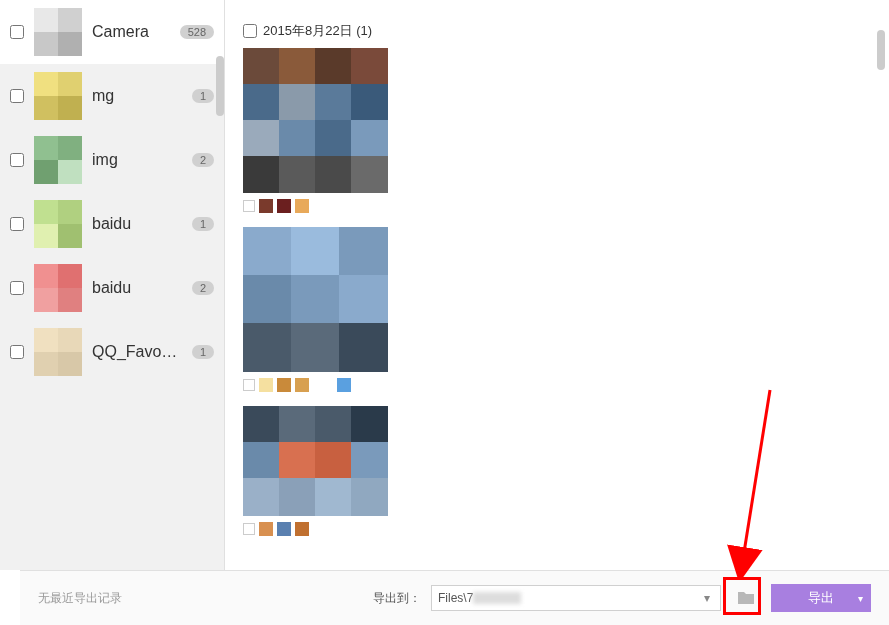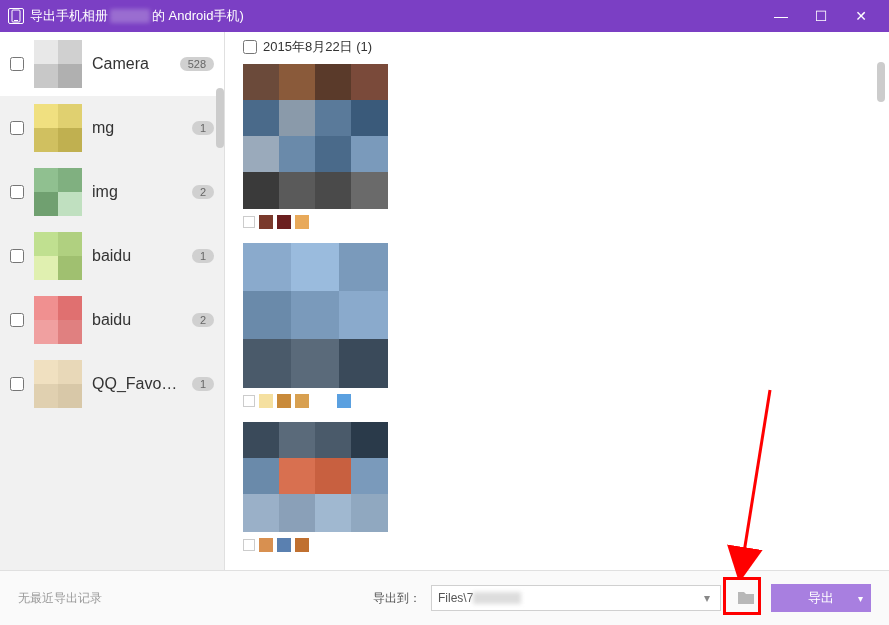--- a/index.html
+++ b/index.html
@@ -16,69 +16,51 @@
 .sidebar { width: 225px; background: #f1f1f1; display: flex; flex-direction: column; border-right: 1px solid #e0e0e0; }
 .sidebar-header { padding: 8px 10px; font-size: 13px; color: #333; background: #f8f8f8; }
 .album-list { flex: 1; overflow-y: auto; position: relative; }
 .album-item { display: flex; align-items: center; padding: 8px 10px; gap: 10px; cursor: pointer; }
 .album-item.selected { background: #fff; }
 .album-item input[type=checkbox] { width: 14px; height: 14px; }
 .album-thumb { width: 48px; height: 48px; background: #ddd; position: relative; overflow: hidden; }
 .album-name { flex: 1; color: #333; font-size: 16px; overflow: hidden; text-overflow: ellipsis; white-space: nowrap; }
 .album-count { background: #d0d0d0; color: #666; border-radius: 10px; padding: 1px 8px; font-size: 11px; min-width: 22px; text-align: center; }
 .main { flex: 1; display: flex; flex-direction: column; background: #fff; position: relative; }
-.main-content { flex: 1; overflow-y: auto; padding: 6px 18px; }
+.main-content { flex: 1; overflow-y: auto; padding: 22px 18px; }
 .date-header { display: flex; align-items: center; gap: 6px; margin-bottom: 8px; font-size: 13px; color: #333; }
 .date-header input[type=checkbox] { width: 14px; height: 14px; }
 .photo-grid { display: flex; flex-direction: column; gap: 14px; }
 .photo-item { display: flex; flex-direction: column; gap: 6px; }
 .photo-thumb { width: 145px; height: 145px; background: #ccc; position: relative; overflow: hidden; }
 .color-strip { display: flex; gap: 4px; align-items: center; }
 .color-strip .chk { width: 12px; height: 12px; border: 1px solid #ccc; }
 .color-swatch { width: 14px; height: 14px; }
 .main-scrollbar { position: absolute; right: 4px; top: 30px; width: 8px; height: 40px; background: #ccc; border-radius: 4px; }
-.footer { height: 55px; background: #fafafa; border-top: 1px solid #e0e0e0; display: flex; align-items: center; padding: 0 18px; gap: 10px; }
+.footer { height: 55px; background: #fafafa; border-top: 1px solid #e0e0e0; display: flex; align-items: center; padding: 0 18px; gap: 10px; margin-left: 20px; }
 .footer-left { color: #999; font-size: 12px; flex: 0 0 auto; margin-right: auto; }
 .footer-label { color: #555; font-size: 12px; }
 .path-input { width: 290px; height: 26px; border: 1px solid #d0d0d0; background: #fff; padding: 0 6px; font-size: 12px; color: #555; display: flex; align-items: center; overflow: hidden; white-space: nowrap; position: relative; }
 .path-input .blur-path { display: inline-block; width: 48px; height: 12px; background: #ddd; filter: blur(2px); }
 .path-dd { width: 14px; color: #888; text-align: center; cursor: pointer; }
 .folder-btn { width: 30px; height: 30px; display: flex; align-items: center; justify-content: center; cursor: pointer; position: relative; }
 .folder-btn svg { width: 20px; height: 16px; fill: #b8b8b8; }
 .export-btn { width: 100px; height: 28px; background: #a87fe0; color: #fff; display: flex; align-items: center; justify-content: center; cursor: pointer; font-size: 13px; position: relative; }
 .export-btn .dd-arrow { position: absolute; right: 8px; font-size: 10px; }
 .arrow-annotation { position: absolute; pointer-events: none; z-index: 100; }
 .red-box { position: absolute; border: 3px solid #ff0000; pointer-events: none; z-index: 99; }
 
 .pix { position: absolute; }
 .sidebar-scrollbar { position: absolute; right: 0; top: 56px; width: 8px; height: 60px; background: #ccc; border-radius: 4px; }
 </style>
 </head>
 <body>
 
 <div class="window">
 
-  <div class="titlebar">
-    <div class="titlebar-icon">
-      <svg viewBox="0 0 10 14">
-          <rect x="1" y="1" width="8" height="12" rx="1" fill="none" stroke="#fff" stroke-width="1"></rect>
-          <rect x="3" y="11" width="4" height="1" fill="#fff"></rect>
-        </svg>
-    </div>
-    <div class="titlebar-text">
-      <span>导出手机相册</span>
-        <span class="blur-title"></span>
-        <span>的 Android手机)</span>
-    </div>
-    <div class="titlebar-controls">
-      <div class="titlebar-btn">—</div>
-      <div class="titlebar-btn">☐</div>
-      <div class="titlebar-btn">✕</div>
-    </div>
-  </div>
 
   <div class="body">
 
     <div class="sidebar">
       <div class="album-list">
         <div class="sidebar-scrollbar"></div>
 
       <div class="album-item selected">
             <input type="checkbox" style="">
             <div class="album-thumb">

